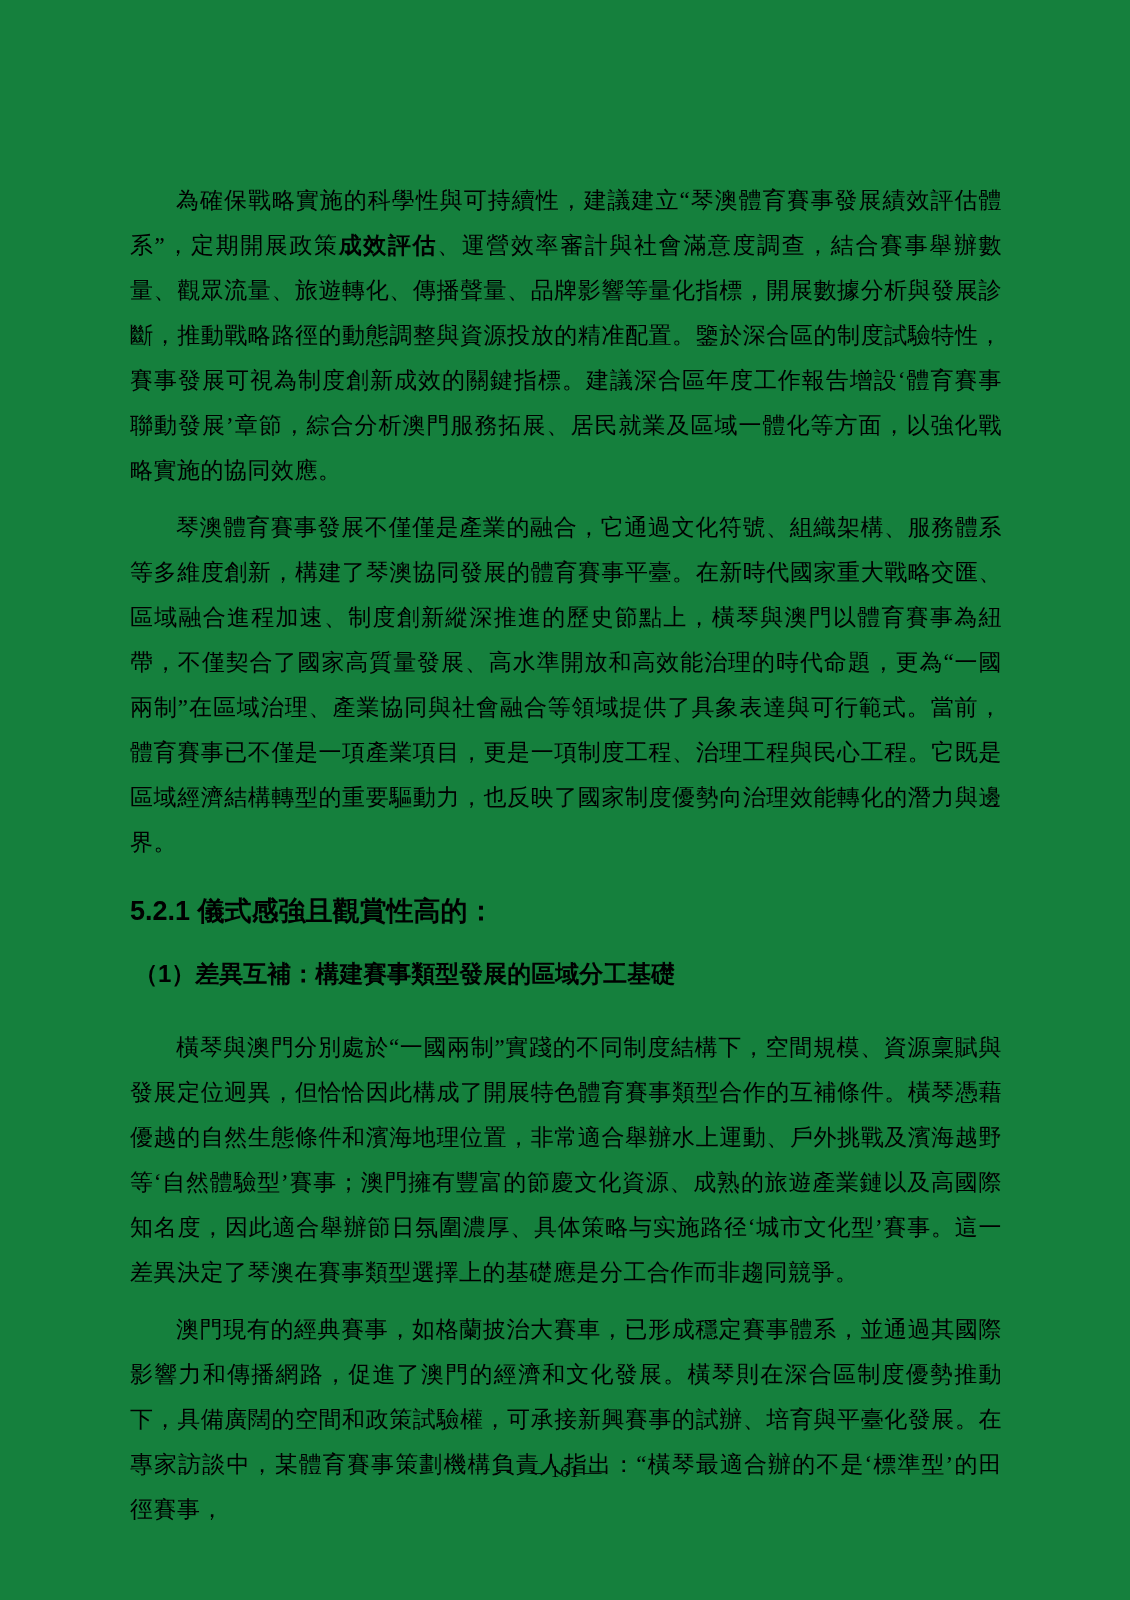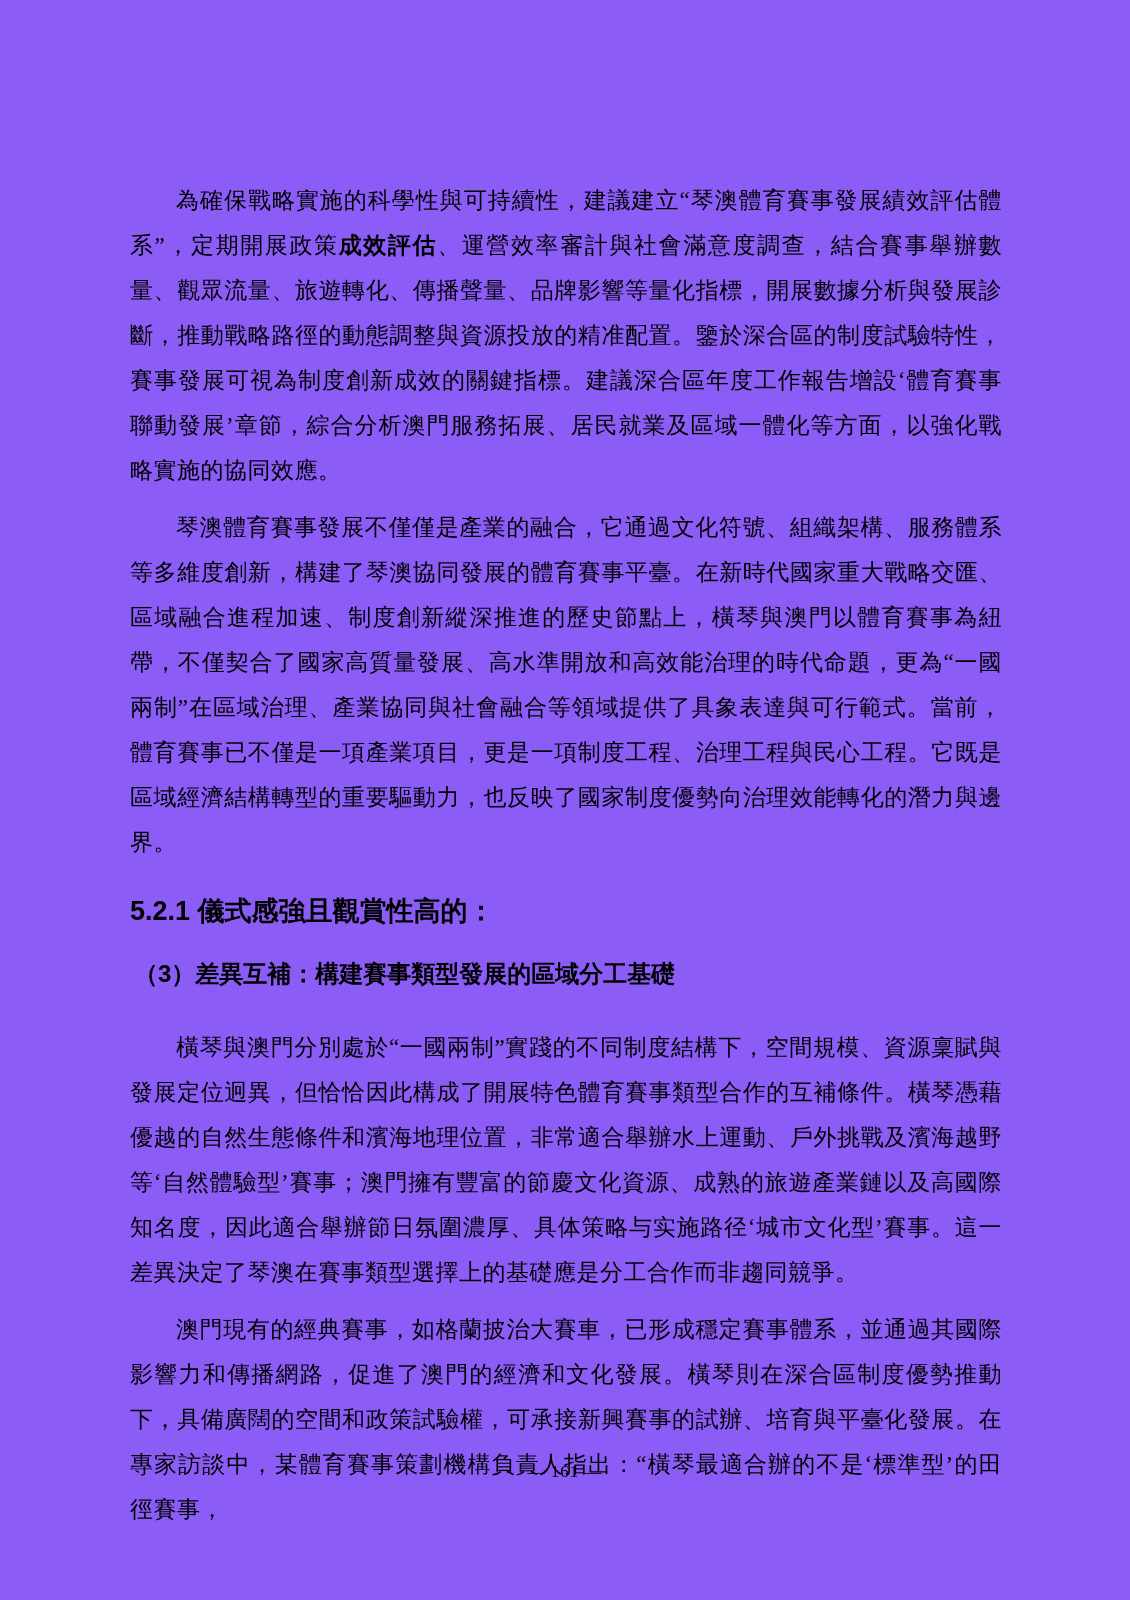--- a/index.html
+++ b/index.html
@@ -8,21 +8,21 @@
     width: 1130px;
     height: 1600px;
     background: #ffffff;
     font-family: "Liberation Serif", "DejaVu Serif", serif;
     color: #000000;
   }
   .page {
     position: relative;
     width: 1130px;
     height: 1600px;
-    background: #8b5cf6;
+    background: #15803d;
     overflow: hidden;
   }
   .content {
     position: absolute;
     left: 130px;
     top: 178px;
     width: 872px;
   }
   p.body-para {
     font-size: 23px;
@@ -73,21 +73,21 @@
 <div class="page">
   <div class="content">
 
     <p class="body-para"><span>為確保戰略實施的科學性與可持續性，建議建立“琴澳體育賽事發展績效評估體系”，定期開展政策</span><span class="bold-inline">成效評估</span><span>、運營效率審計與社會滿意度調查，結合賽事舉辦數量、觀眾流量、旅遊轉化、傳播聲量、品牌影響等量化指標，開展數據分析與發展診斷，推動戰略路徑的動態調整與資源投放的精准配置。鑒於深合區的制度試驗特性，賽事發展可視為制度創新成效的關鍵指標。建議深合區年度工作報告增設‘體育賽事聯動發展’章節，綜合分析澳門服務拓展、居民就業及區域一體化等方面，以強化戰略實施的協同效應。</span></p>
 
     <p class="body-para">琴澳體育賽事發展不僅僅是產業的融合，它通過文化符號、組織架構、服務體系等多維度創新，構建了琴澳協同發展的體育賽事平臺。在新時代國家重大戰略交匯、區域融合進程加速、制度創新縱深推進的歷史節點上，橫琴與澳門以體育賽事為紐帶，不僅契合了國家高質量發展、高水準開放和高效能治理的時代命題，更為“一國兩制”在區域治理、產業協同與社會融合等領域提供了具象表達與可行範式。當前，體育賽事已不僅是一項產業項目，更是一項制度工程、治理工程與民心工程。它既是區域經濟結構轉型的重要驅動力，也反映了國家制度優勢向治理效能轉化的潛力與邊界。</p>
 
 
     <h2 class="subsec">5.2.1 儀式感強且觀賞性高的：</h2>
 
-    <h3 class="item-head">（3）差異互補：構建賽事類型發展的區域分工基礎</h3>
+    <h3 class="item-head">（1）差異互補：構建賽事類型發展的區域分工基礎</h3>
 
     <p class="body-para after-head">橫琴與澳門分別處於“一國兩制”實踐的不同制度結構下，空間規模、資源稟賦與發展定位迥異，但恰恰因此構成了開展特色體育賽事類型合作的互補條件。橫琴憑藉優越的自然生態條件和濱海地理位置，非常適合舉辦水上運動、戶外挑戰及濱海越野等‘自然體驗型’賽事；澳門擁有豐富的節慶文化資源、成熟的旅遊產業鏈以及高國際知名度，因此適合舉辦節日氛圍濃厚、具体策略与实施路径‘城市文化型’賽事。這一差異決定了琴澳在賽事類型選擇上的基礎應是分工合作而非趨同競爭。</p>
 
     <p class="body-para">澳門現有的經典賽事，如格蘭披治大賽車，已形成穩定賽事體系，並通過其國際影響力和傳播網路，促進了澳門的經濟和文化發展。橫琴則在深合區制度優勢推動下，具備廣闊的空間和政策試驗權，可承接新興賽事的試辦、培育與平臺化發展。在專家訪談中，某體育賽事策劃機構負責人指出：“橫琴最適合辦的不是‘標準型’的田徑賽事，</p>
 
   </div>
 
   <div class="footer">— 161 —</div>
 </div>
 

